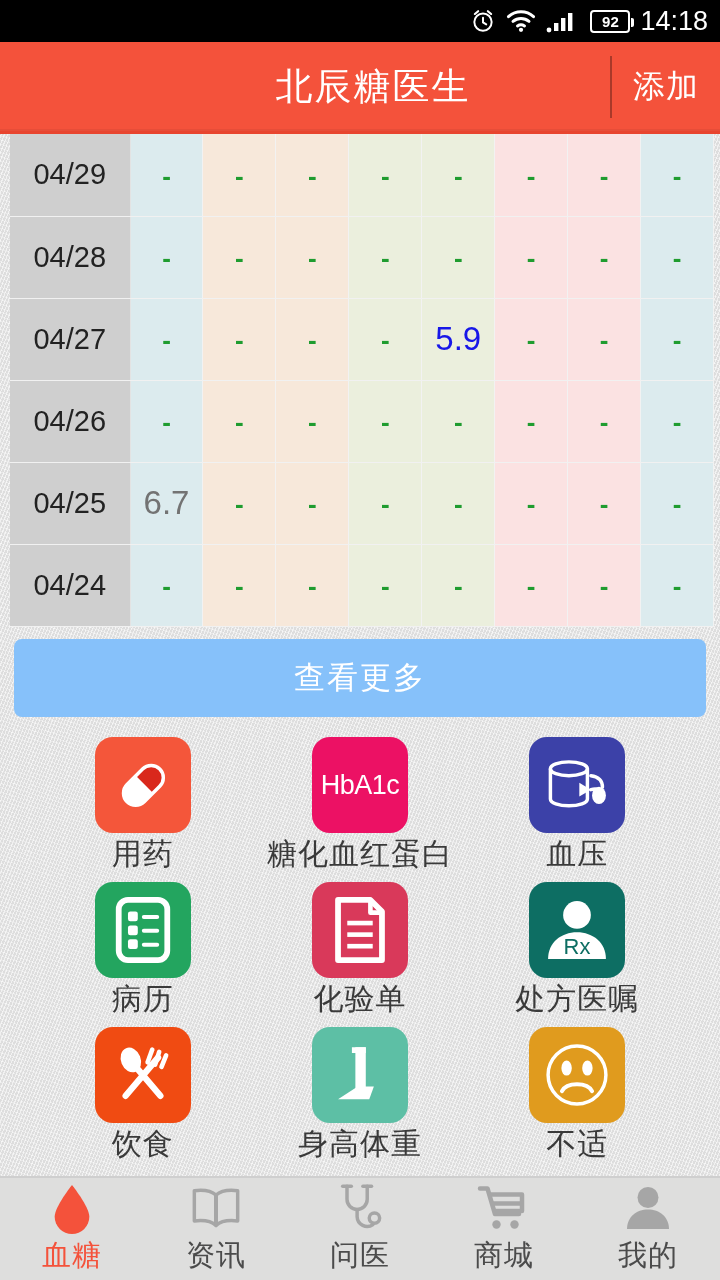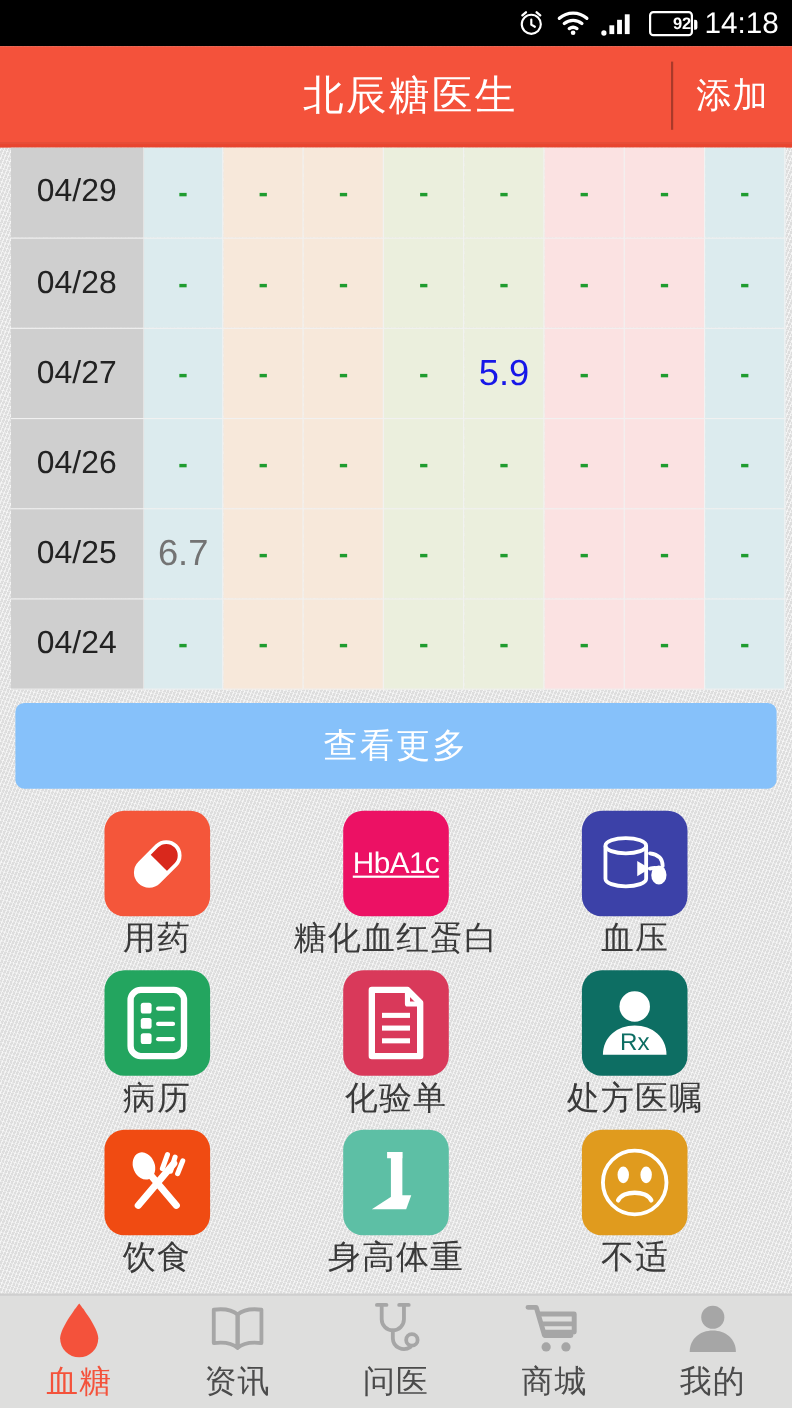--- a/index.html
+++ b/index.html
@@ -18,21 +18,21 @@
   
   .statusbar {
     height: 42px; background: #000; color: #fff;
     display: flex; align-items: center; justify-content: flex-end;
     padding-right: 12px; gap: 10px; flex: none;
   }
   .sb-icon { display: flex; align-items: center; }
   .sb-time { font-size: 27px; letter-spacing: 0px; color: #fff; font-weight: 400; }
   .batt {
     position: relative; width: 40px; height: 23px; border: 2.5px solid #fff; border-radius: 4px;
-    display: flex; align-items: center; justify-content: flex-end;
+    display: flex; align-items: center; justify-content: center;
   }
   .batt::after { content:""; position:absolute; right:-6px; top:6px; width:3px; height:9px; background:#fff; border-radius:0 2px 2px 0;}
   .batt span { font-size: 15px; line-height: 1; font-weight: 700; color: #fff; }
 
   
   .header {
     height: 92px; background: #f4523b;
     display: flex; align-items: center; position: relative;
     border-bottom: 3px solid #e8452f; flex: none;
     box-shadow: inset 0 -2px 0 rgba(0,0,0,0.05);
@@ -79,21 +79,21 @@
     padding: 10px 34px 4px 34px;
   }
   .grid-cell { display: flex; flex-direction: column; align-items: center; justify-content: flex-start; gap: 6px; }
   .app-icon {
     width: 96px; height: 96px; border-radius: 18px;
     display: flex; align-items: center; justify-content: center;
     position: relative; overflow: hidden;
   }
   .app-icon svg { display: block; }
   .icon-label { font-size: 30px; color: #3a3a3a; letter-spacing: 1px; line-height: 1; }
-  .hba1c-text { color: #fff; font-size: 27px; font-weight: 400; letter-spacing: -0.5px; text-decoration: underline; }
+  .hba1c-text { color: #fff; font-size: 27px; font-weight: 400; letter-spacing: -0.5px; }
 
   
   .tabbar {
     height: 104px; background: #dededd; border-top: 2px solid #cfcfcf;
     display: flex; flex: none;
   }
   .tab { flex: 1; display: flex; flex-direction: column; align-items: center; justify-content: center; gap: 2px; text-align: center; }
   .tab-icon { height: 52px; display: flex; align-items: center; justify-content: center; }
   .tab-label { font-size: 29px; color: #4b4b4b; letter-spacing: 1px; }
   .tab.active .tab-label { color: #f4523b; }

